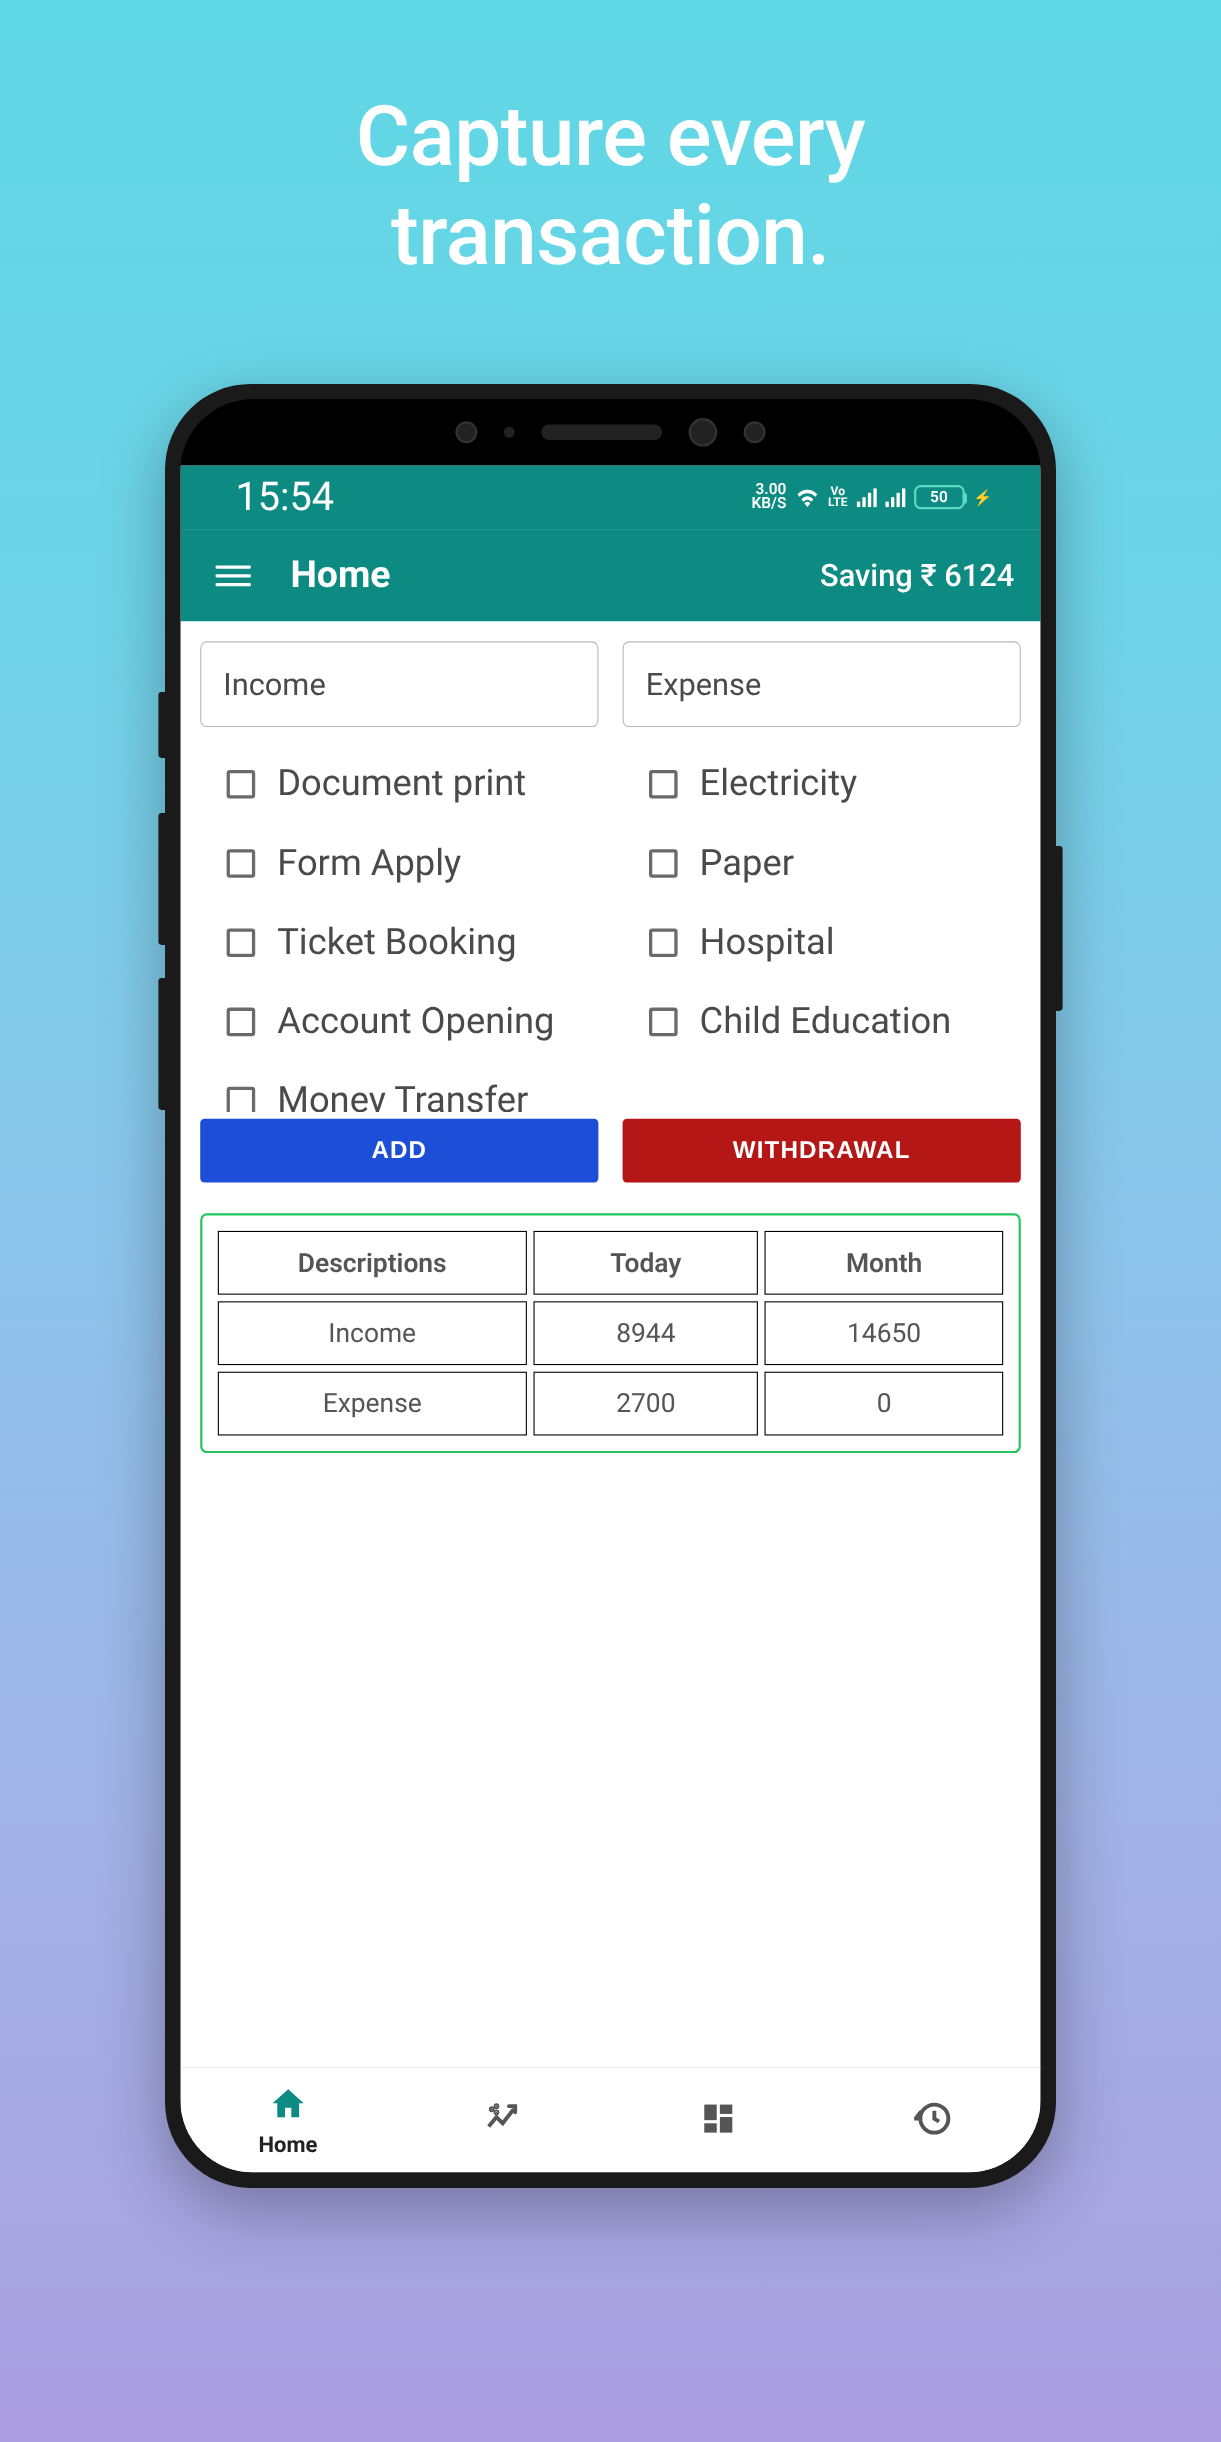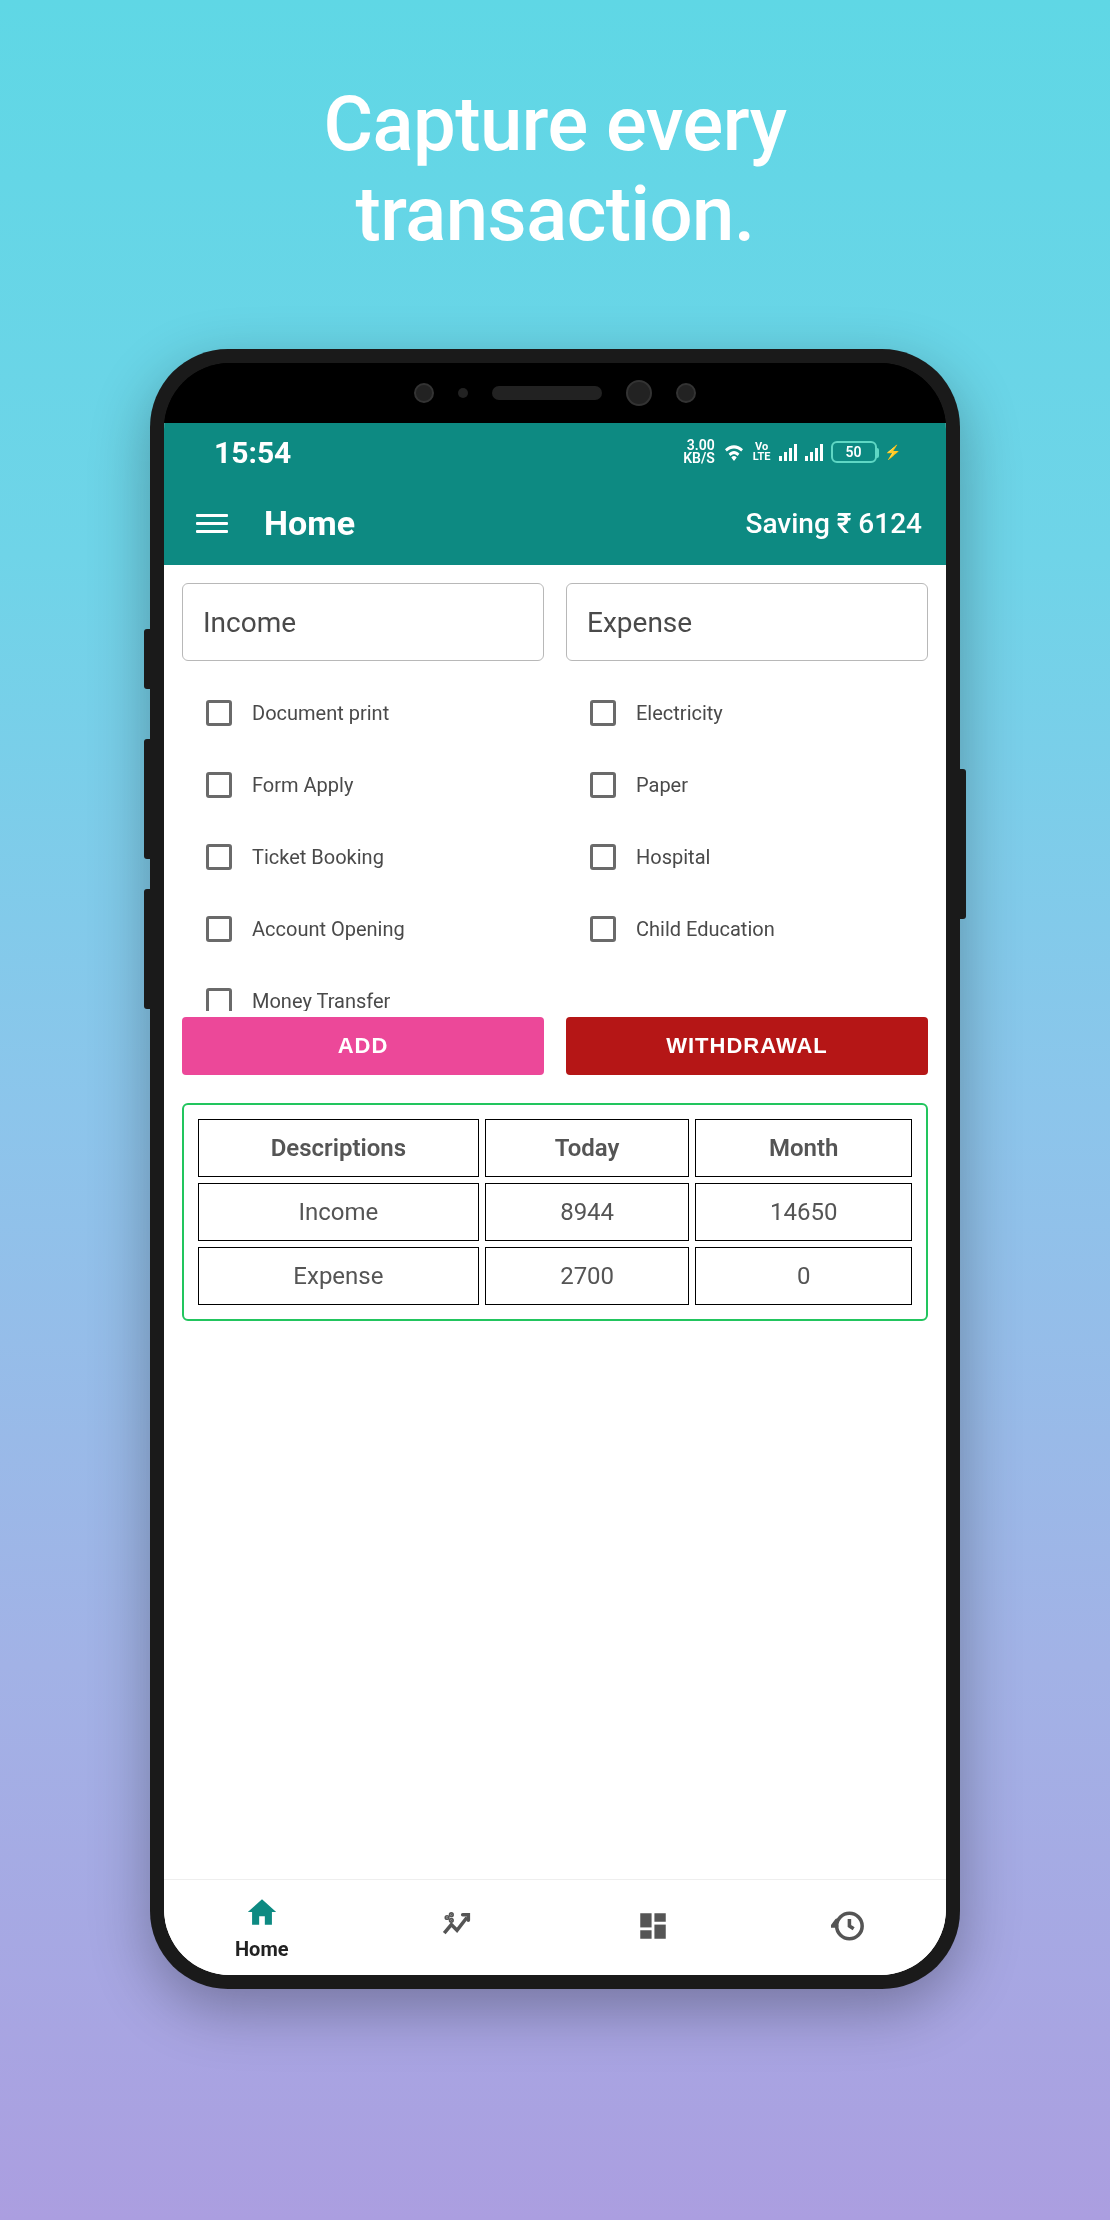--- a/index.html
+++ b/index.html
@@ -92,21 +92,21 @@
   .status-bar {
     background: #0d8a82;
     height: 58px;
     display: flex;
     align-items: center;
     justify-content: space-between;
     padding: 0 44px 0 50px;
     color: #fff;
     font-size: 24px;
   }
-  .status-left { font-weight: 700; font-size: 30px; }
+  .status-left { font-weight: 400; font-size: 36px; }
   .status-right { display: flex; align-items: center; gap: 8px; font-size: 17px; }
   .kbs { display: flex; flex-direction: column; align-items: flex-end; line-height: 0.95; font-size: 14px; font-weight: 600; }
   .wifi-icon, .lte-icon, .signal-icon, .battery-icon { display: inline-flex; }
   .battery {
     border: 2px solid #5fd7c4;
     border-radius: 6px;
     width: 46px; height: 22px;
     display: flex; align-items: center; justify-content: center;
     font-size: 14px; color: #fff; font-weight: 600;
     position: relative;
@@ -162,34 +162,34 @@
     padding: 14px 10px;
     min-height: 72px;
   }
   .checkbox {
     width: 26px; height: 26px;
     border: 3px solid #6a6a6a;
     border-radius: 3px;
     flex-shrink: 0;
     margin-left: 14px;
   }
-  .check-label { font-size: 20px; color: #4a4a4a; line-height: 1.15; }
+  .check-label { font-size: 33px; color: #4a4a4a; line-height: 1.15; }
   .action-row { display: flex; gap: 22px; margin-top: 6px; }
   .btn {
     flex: 1;
     height: 58px;
     border: none;
     color: #fff;
     font-size: 22px;
     font-weight: 700;
     letter-spacing: 1px;
     border-radius: 4px;
     cursor: pointer;
   }
-  .btn.add { background: #ec4899; }
+  .btn.add { background: #1d4ed8; }
   .btn.withdraw { background: #b51616; }
   .summary-table {
     border: 2px solid #22c55e;
     border-radius: 6px;
     margin-top: 28px;
     padding: 8px;
   }
   .summary-table table { width: 100%; border-collapse: separate; border-spacing: 6px; }
   .summary-table td {
     border: 1.5px solid #000;

